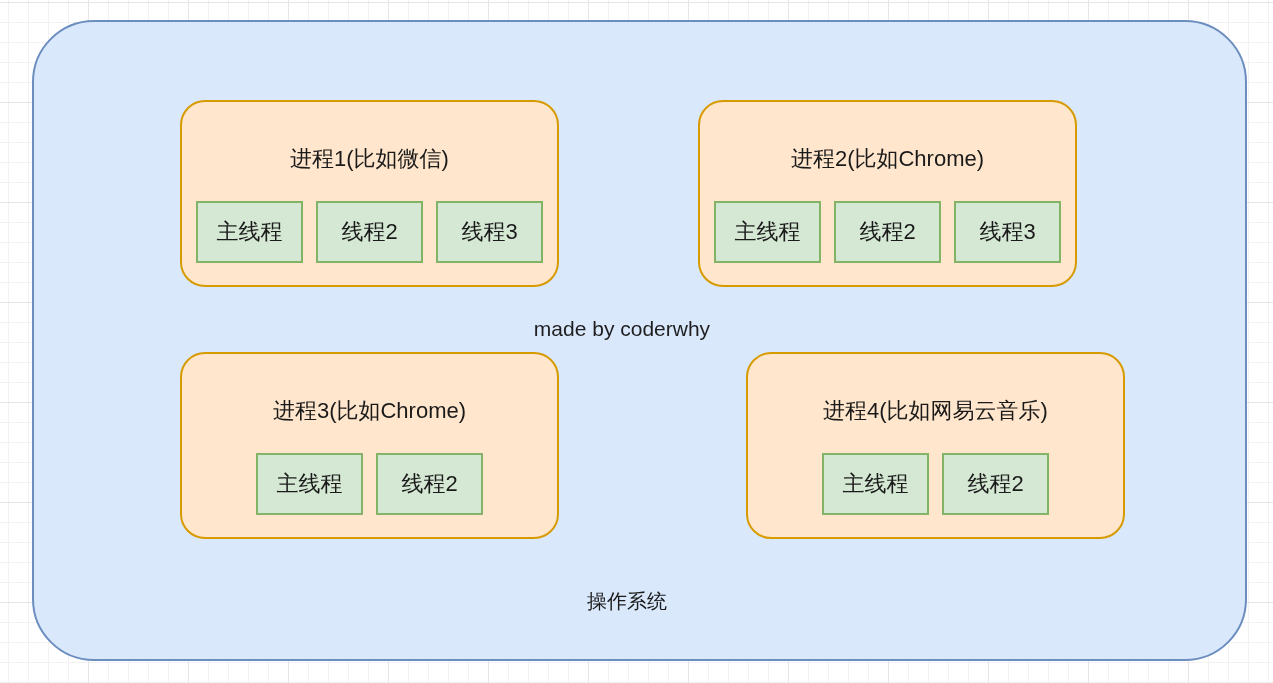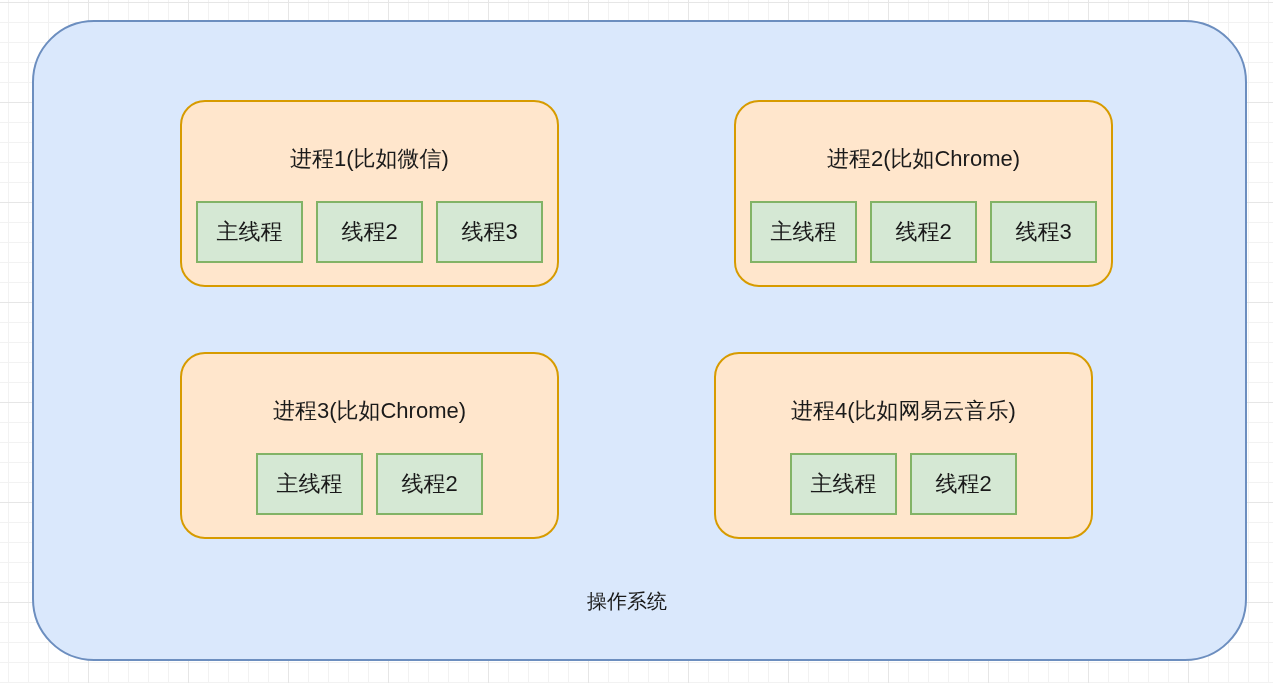--- a/index.html
+++ b/index.html
@@ -41,23 +41,23 @@
     box-sizing: border-box;
     background: var(--process-fill, #ffe6cc);
     border: 2px solid var(--process-stroke, #d79b00);
     border-radius: 25px;
     display: flex;
     flex-direction: column;
     align-items: center;
     padding-top: 42px;
   }
   .p1 { left: 146px; top: 78px; }
-  .p2 { left: 700px; top: 78px; }
+  .p2 { left: 664px; top: 78px; }
   .p3 { left: 146px; top: 330px; }
-  .p4 { left: 680px; top: 330px; }
+  .p4 { left: 712px; top: 330px; }
   .p-title {
     font-size: 22px;
     line-height: 30px;
     white-space: nowrap;
     color: #1a1a1a;
   }
   .threads {
     margin-top: 27px;
     display: flex;
     gap: 13px;
@@ -113,20 +113,21 @@
 
     <div class="process p2">
       <div class="p-title">进程2(比如Chrome)</div>
       <div class="threads">
         <div class="thread">主线程</div>
         <div class="thread">线程2</div>
         <div class="thread">线程3</div>
       </div>
     </div>
 
+    <div class="watermark">made by coderwhy</div>
 
     <div class="process p3">
       <div class="p-title">进程3(比如Chrome)</div>
       <div class="threads">
         <div class="thread">主线程</div>
         <div class="thread">线程2</div>
       </div>
     </div>
 
     <div class="process p4">

